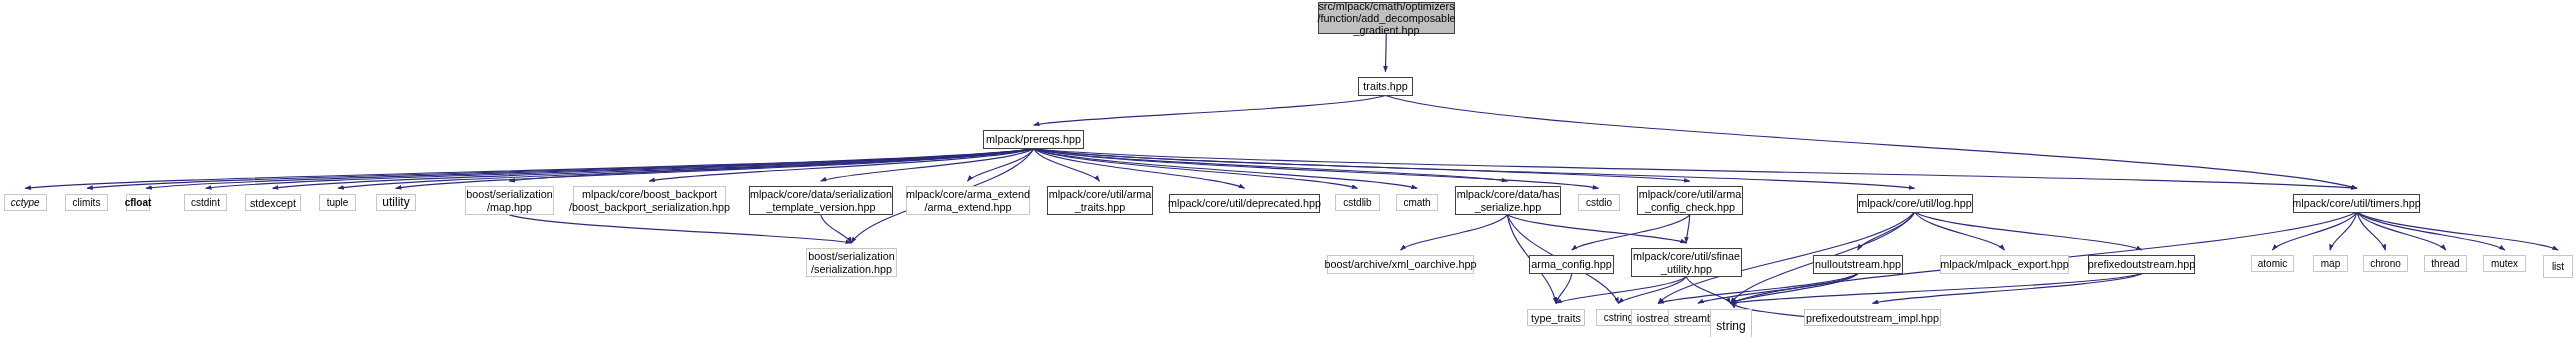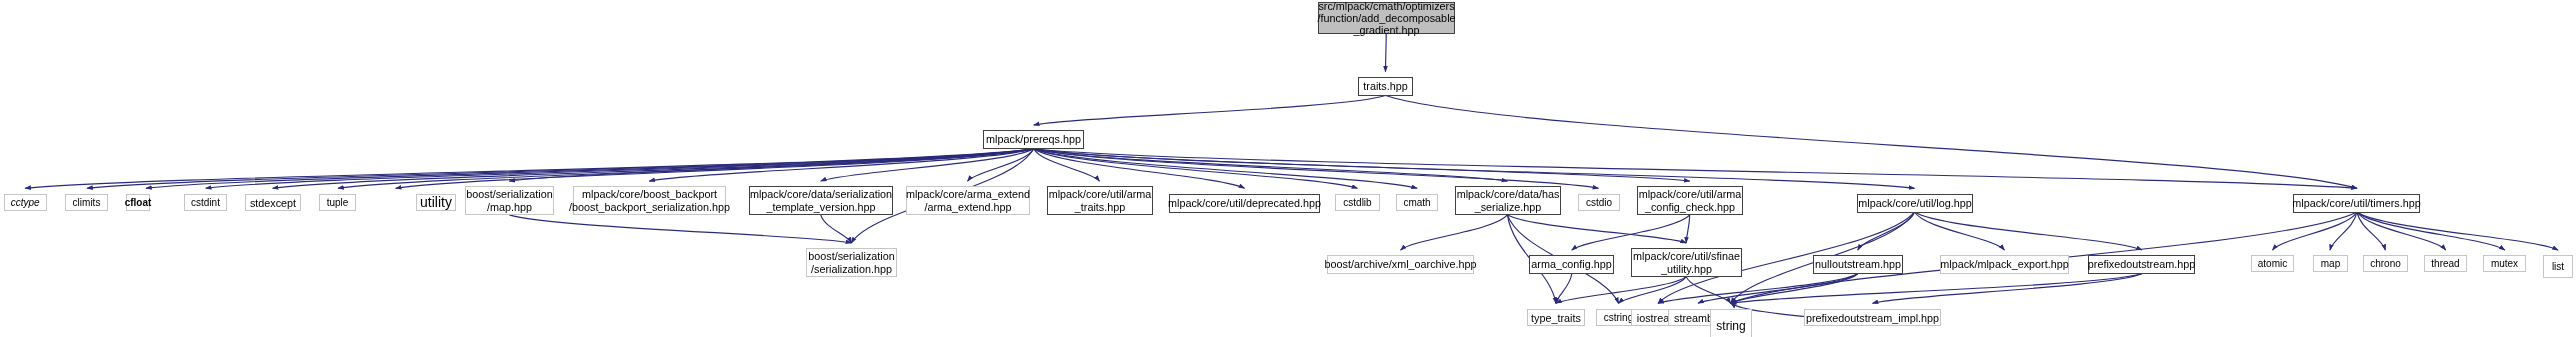--- a/index.html
+++ b/index.html
@@ -124,21 +124,21 @@
 /function/add_decomposable
 _gradient.hpp</div>
       <div class="node hdr" style="left: 1358px; top: 77px; width: 55px; height: 18.7px;">traits.hpp</div>
       <div class="node hdr" style="left: 983px; top: 130px; width: 101px; height: 18.7px;">mlpack/prereqs.hpp</div>
       <div class="node ext" style="left: 3.6px; top: 194px; width: 43px; height: 17.3px; font-size: 10px; font-style: italic;">cctype</div>
       <div class="node ext" style="left: 65px; top: 194px; width: 43px; height: 17.3px; font-size: 10px;">climits</div>
       <div class="node ext" style="left: 126px; top: 194px; width: 24px; height: 17.3px; font-size: 10px; font-weight: bold;">cfloat</div>
       <div class="node ext" style="left: 184px; top: 194px; width: 43px; height: 17.3px; font-size: 10px;">cstdint</div>
       <div class="node ext" style="left: 245px; top: 194px; width: 56px; height: 17.3px;">stdexcept</div>
       <div class="node ext" style="left: 319px; top: 194px; width: 37px; height: 17.3px; font-size: 10px;">tuple</div>
-      <div class="node ext" style="left: 376px; top: 194px; width: 40px; height: 17.3px; font-size: 14px; margin-left: 40px;">utility</div>
+      <div class="node ext" style="left: 376px; top: 194px; width: 40px; height: 17.3px; font-size: 12px;">utility</div>
       <div class="node ext" style="left: 465px; top: 186px; width: 89px; height: 29px;">boost/serialization
 /map.hpp</div>
       <div class="node ext" style="left: 573px; top: 186px; width: 153px; height: 29px;">mlpack/core/boost_backport
 /boost_backport_serialization.hpp</div>
       <div class="node hdr" style="left: 749px; top: 186px; width: 144px; height: 29px;">mlpack/core/data/serialization
 _template_version.hpp</div>
       <div class="node ext" style="left: 906px; top: 186px; width: 124px; height: 29px;">mlpack/core/arma_extend
 /arma_extend.hpp</div>
       <div class="node hdr" style="left: 1047px; top: 186px; width: 106px; height: 29px;">mlpack/core/util/arma
 _traits.hpp</div>

